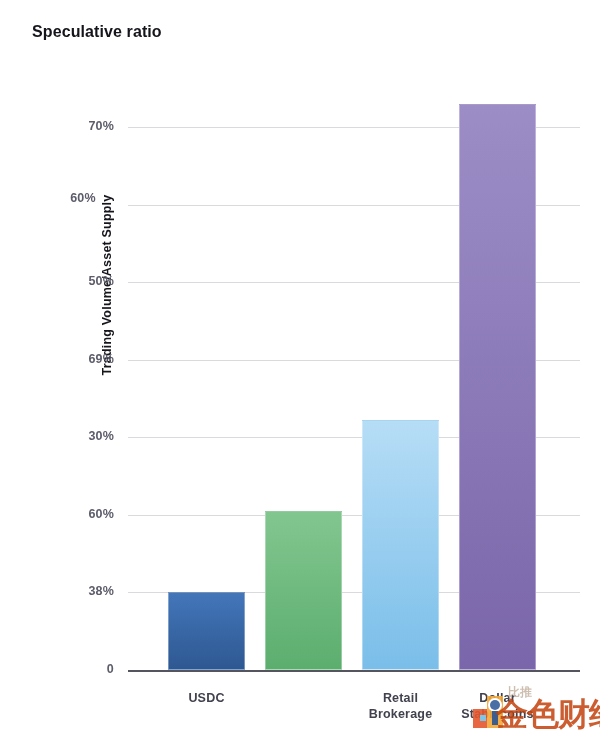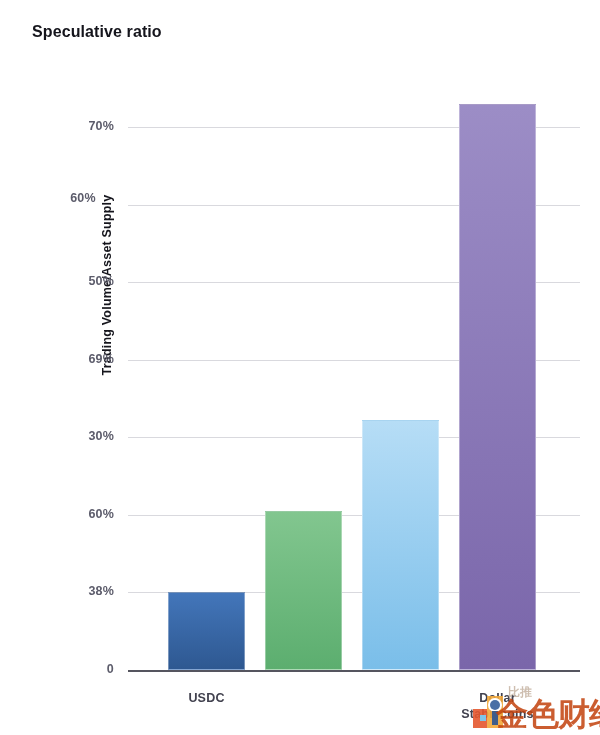--- a/index.html
+++ b/index.html
@@ -219,20 +219,24 @@
         <div class="bar b1" title="USDC: 10%" style="left: 40px; width: 77px; height: 77.5714px;"></div>
         <div class="bar b2" title="U.S. Dollar: 20.5%" style="left: 137px; width: 77px; height: 159.021px;"></div>
         <div class="bar b3" title="Retail Brokerage: 32.2%" style="left: 234px; width: 77px; height: 249.78px;"></div>
         <div class="bar b4" title="Trading Stablecoins: 73%" style="left: 331px; width: 77px; height: 566.271px;"></div>
       </div>
   </div>
 
   <div class="xlabels" id="xlabels">
       <div class="xlabel" style="left: 23.5px;">
         <div>USDC</div>
+      </div>
+      <div class="xlabel" style="left: 217.5px;">
+        <div>Retail</div>
+        <div>Brokerage</div>
       </div>
       <div class="xlabel" style="left: 314.5px;">
         <div>Dollar</div>
         <div>Stablecoins</div>
       </div>
     </div>
 </div>
 
 <div class="watermark">
   <svg class="wm-mark" viewBox="0 0 44 42">

